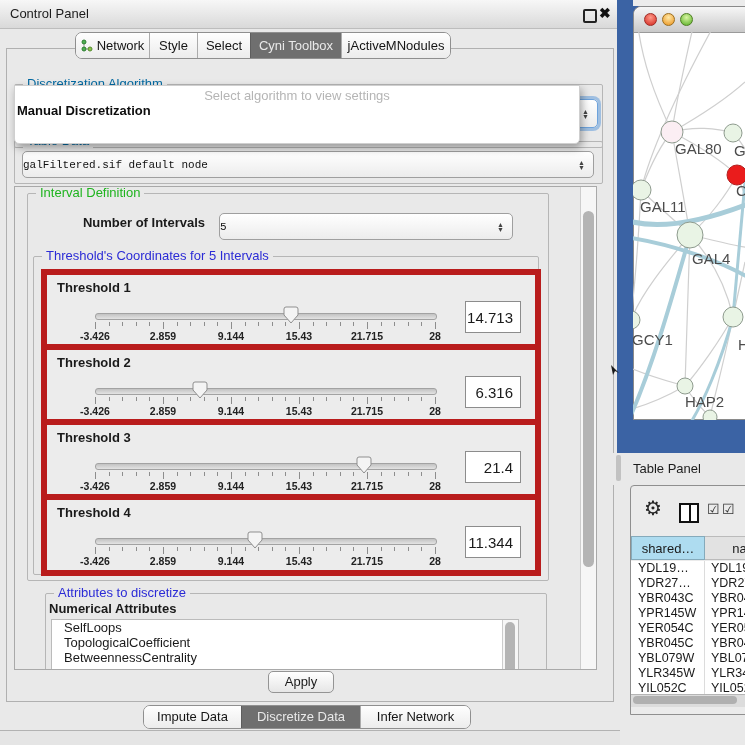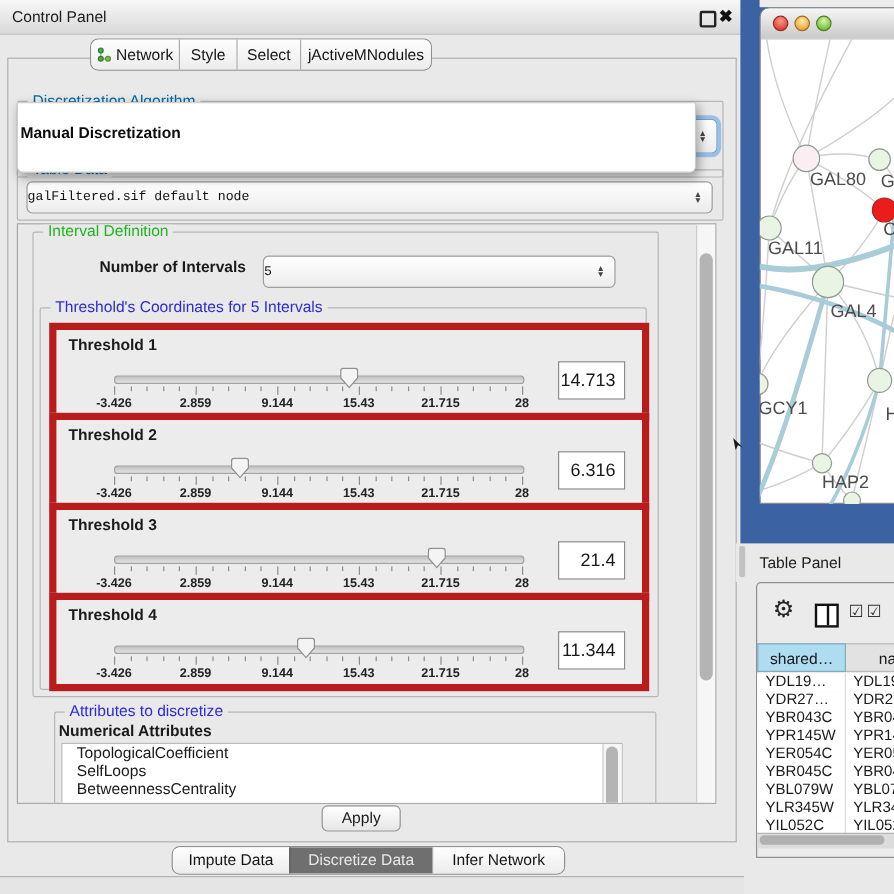--- a/index.html
+++ b/index.html
@@ -108,35 +108,39 @@
       <circle cx="9" cy="10" r="2" fill="#8bc34a" stroke="#558b2f"></circle>
     </svg>
     <span>Network</span>
   </div>
   <div class="seg" style="width:47px;text-align:right;">
       <span>Style</span>
     </div>
   <div class="seg" style="width:52px;">
       <span>Select</span>
     </div>
+  <div class="seg sel" style="width:90px;">
+      <span>Cyni Toolbox</span>
+    </div>
   <div class="seg" style="width:108px;">
       <span>jActiveMNodules</span>
     </div>
 </div>
 
 <div class="abs group" style="left:14px;top:84px;width:587px;height:62px;">
   <span class="grouptitle gt-gray">Discretization Algorithm</span>
 </div>
 
 <div class="abs combo" style="left:22px;top:99px;width:574px;height:27px;z-index:1;
      box-shadow:0 0 0 3px rgba(110,163,220,0.6);border-color:#6ea3dc;">
   <span class="stepper">▲<br>▼</span>
 </div>
 
 <div class="abs" id="algo-popup">
+  <div id="algo-hint">Select algorithm to view settings</div>
   <div class="algo-opt" style="top:17px;font-weight:bold;">Manual Discretization</div>
 </div>
 
 <div class="abs group" style="left:14px;top:141px;width:587px;height:41px;">
   <span class="grouptitle gt-gray">Table Data</span>
 </div>
 <div class="abs combo" style="left:22px;top:151px;width:570px;height:25px;">
   <span class="val">galFiltered.sif default node</span>
   <span class="stepper">▲<br>▼</span>
 </div>
@@ -318,22 +322,22 @@
         <div class="valbox">11.344</div>
       </div>
     </div>
 
   <div class="group" style="position:absolute;left:30px;top:406px;width:500px;height:86px;">
     <span class="grouptitle gt-blue">Attributes to discretize</span>
   </div>
   <div style="position:absolute;left:34px;top:414px;font-weight:bold;font-size:13px;">Numerical Attributes</div>
   <div id="attr-list">
     <div id="attr-items">
+        <div class="attr-item">SelfLoops</div>
         <div class="attr-item">TopologicalCoefficient</div>
-        <div class="attr-item">SelfLoops</div>
         <div class="attr-item">BetweennessCentrality</div>
       </div>
     <div class="vtrack" style="right:0;top:0;width:15px;height:100%;">
       <div class="vthumb" style="left:2px;top:2px;width:10px;height:56px;"></div>
     </div>
   </div>
 
   <div class="vtrack" style="left:565px;top:0;width:16px;height:482px;">
     <div class="vthumb" style="left:2px;top:24px;width:11px;height:356px;"></div>
   </div>

